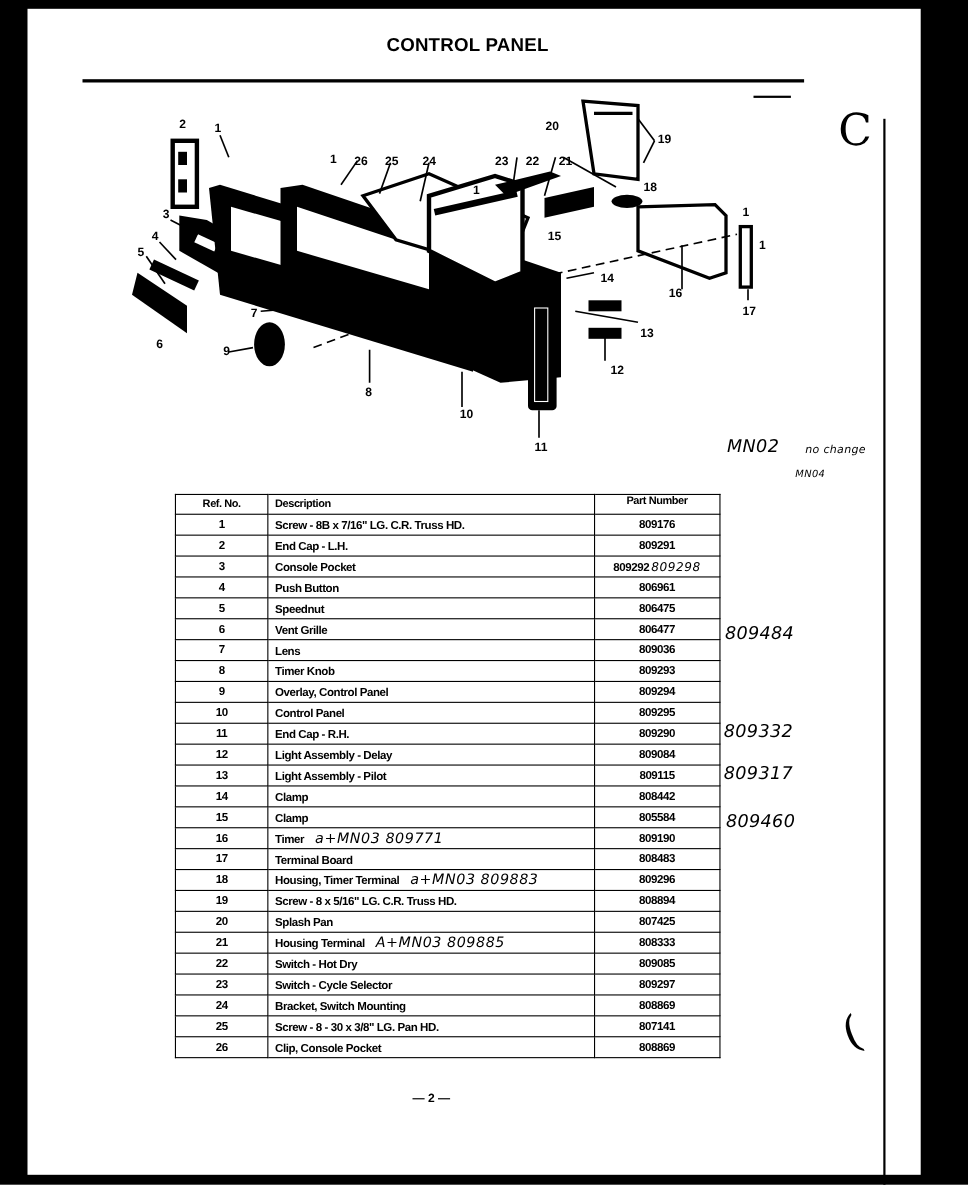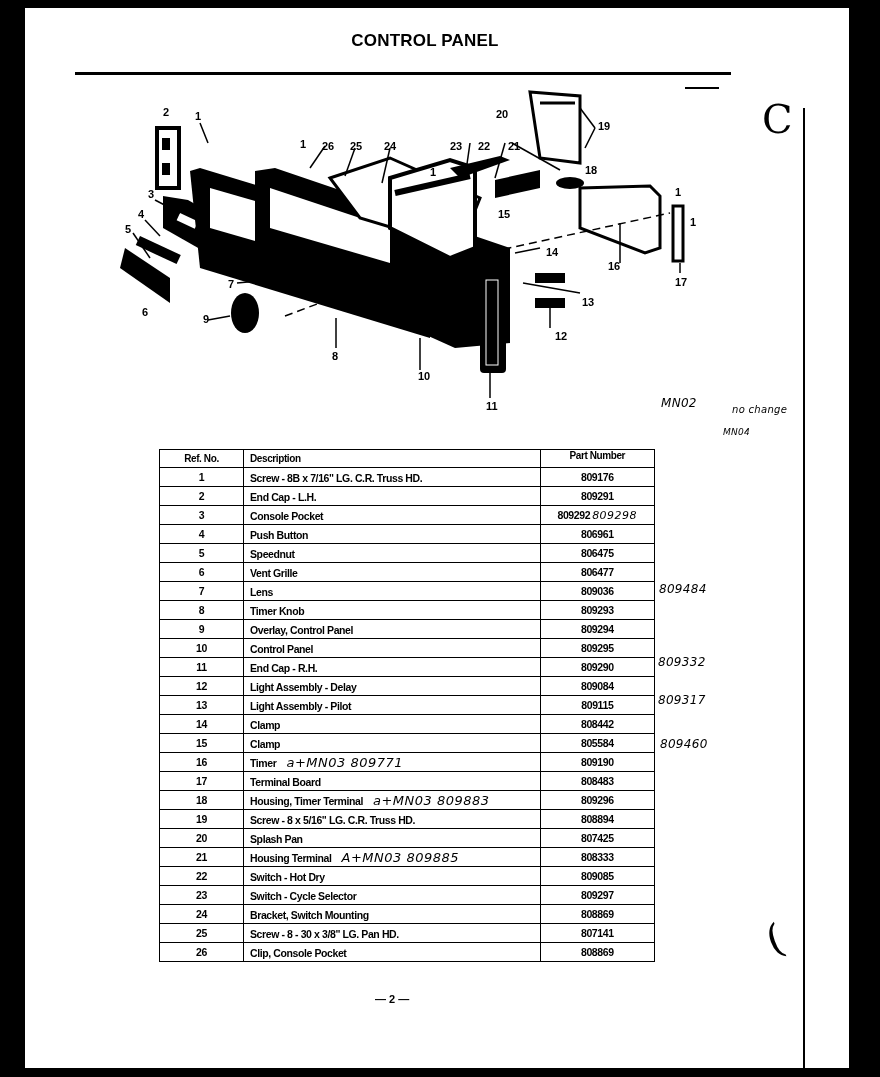--- a/index.html
+++ b/index.html
@@ -3,21 +3,20 @@
 <meta charset="utf-8">
 <style>
   html, body { margin: 0; padding: 0; }
   body {
     width: 880px; height: 1077px; background: #000; position: relative; overflow: hidden;
     font-family: "Liberation Sans", sans-serif;
   }
   .page {
     position: absolute; left: 25px; top: 8px; width: 812px; height: 1060px;
     background: #fff;
-    padding-left: 12px;
   }
   .title {
     position: absolute; left: 0; width: 800px; text-align: center;
     font-weight: bold; font-size: 17px; color: #000; letter-spacing: 0.2px;
   }
   .title.t1 { top: 23px; }
   .title.t2 { top: 46px; }
   .rule { position: absolute; left: 50px; top: 64px; width: 656px; height: 3px; background: #000; }
   .rule2 { position: absolute; left: 660px; top: 79px; width: 34px; height: 2px; background: #000; }
 
@@ -37,21 +36,21 @@
   .c-desc { width: 280px; text-align: left; }
   .c-part { width: 100px; text-align: center; }
   th.c-desc { padding-left: 18px; }
   th.c-part { vertical-align: top; }
   .hand {
     font-family: "DejaVu Sans", sans-serif; font-style: italic; font-weight: normal;
     font-size: 13px; letter-spacing: 0.5px; margin-left: 10px;
   }
   .note {
     position: absolute; font-family: "DejaVu Sans", sans-serif; font-style: italic;
-    font-size: 12px; color: #000; letter-spacing: 0.3px;
+    font-size: 16px; color: #000; letter-spacing: 0.3px;
   }
   .page-num { position: absolute; left: 350px; top: 985px; font-size: 11px; font-weight: bold; }
   .mark-c { position: absolute; font-family: "DejaVu Serif", serif; font-size: 40px; color:#000; }
 </style>
 </head>
 <body>
 
 <div class="page">
   <div class="title t1">CONTROL PANEL</div>
   <div class="rule"></div>
@@ -296,21 +295,21 @@
           <td class="c-ref">26</td>
           <td class="c-desc"><span>Clip, Console Pocket</span><span class="hand"></span></td>
           <td class="c-part"><span>808869</span></td>
         </tr>
       </tbody>
   </table>
 
   <div class="note" style="left:636px; top:388px;">MN02</div>
   <div class="note" style="left:698px; top:382px; font-size:9px;margin-top:37px;">MN04</div>
   <div class="note" style="left:707px; top:396px; font-size:10px;">no change</div>
-  <div class="note" style="left:634px; top:574px;">809484</div>
+  <div class="note" style="left:634px; top:558px;">809484</div>
   <div class="note" style="left:633px; top:647px;">809332</div>
   <div class="note" style="left:633px; top:669px;margin-top:16px;">809317</div>
   <div class="note" style="left:635px; top:729px;">809460</div>
 
   <div class="page-num">— 2 —</div>
 
   <div class="mark-c" style="left:737px; top:88px;">C</div>
   <div class="mark-c" style="left:742px; top:908px; transform: rotate(-20deg);">(</div>
   <div style="position:absolute; left:778px; top:100px; width:2px; height:980px; background:#000;"></div>
 </div>

